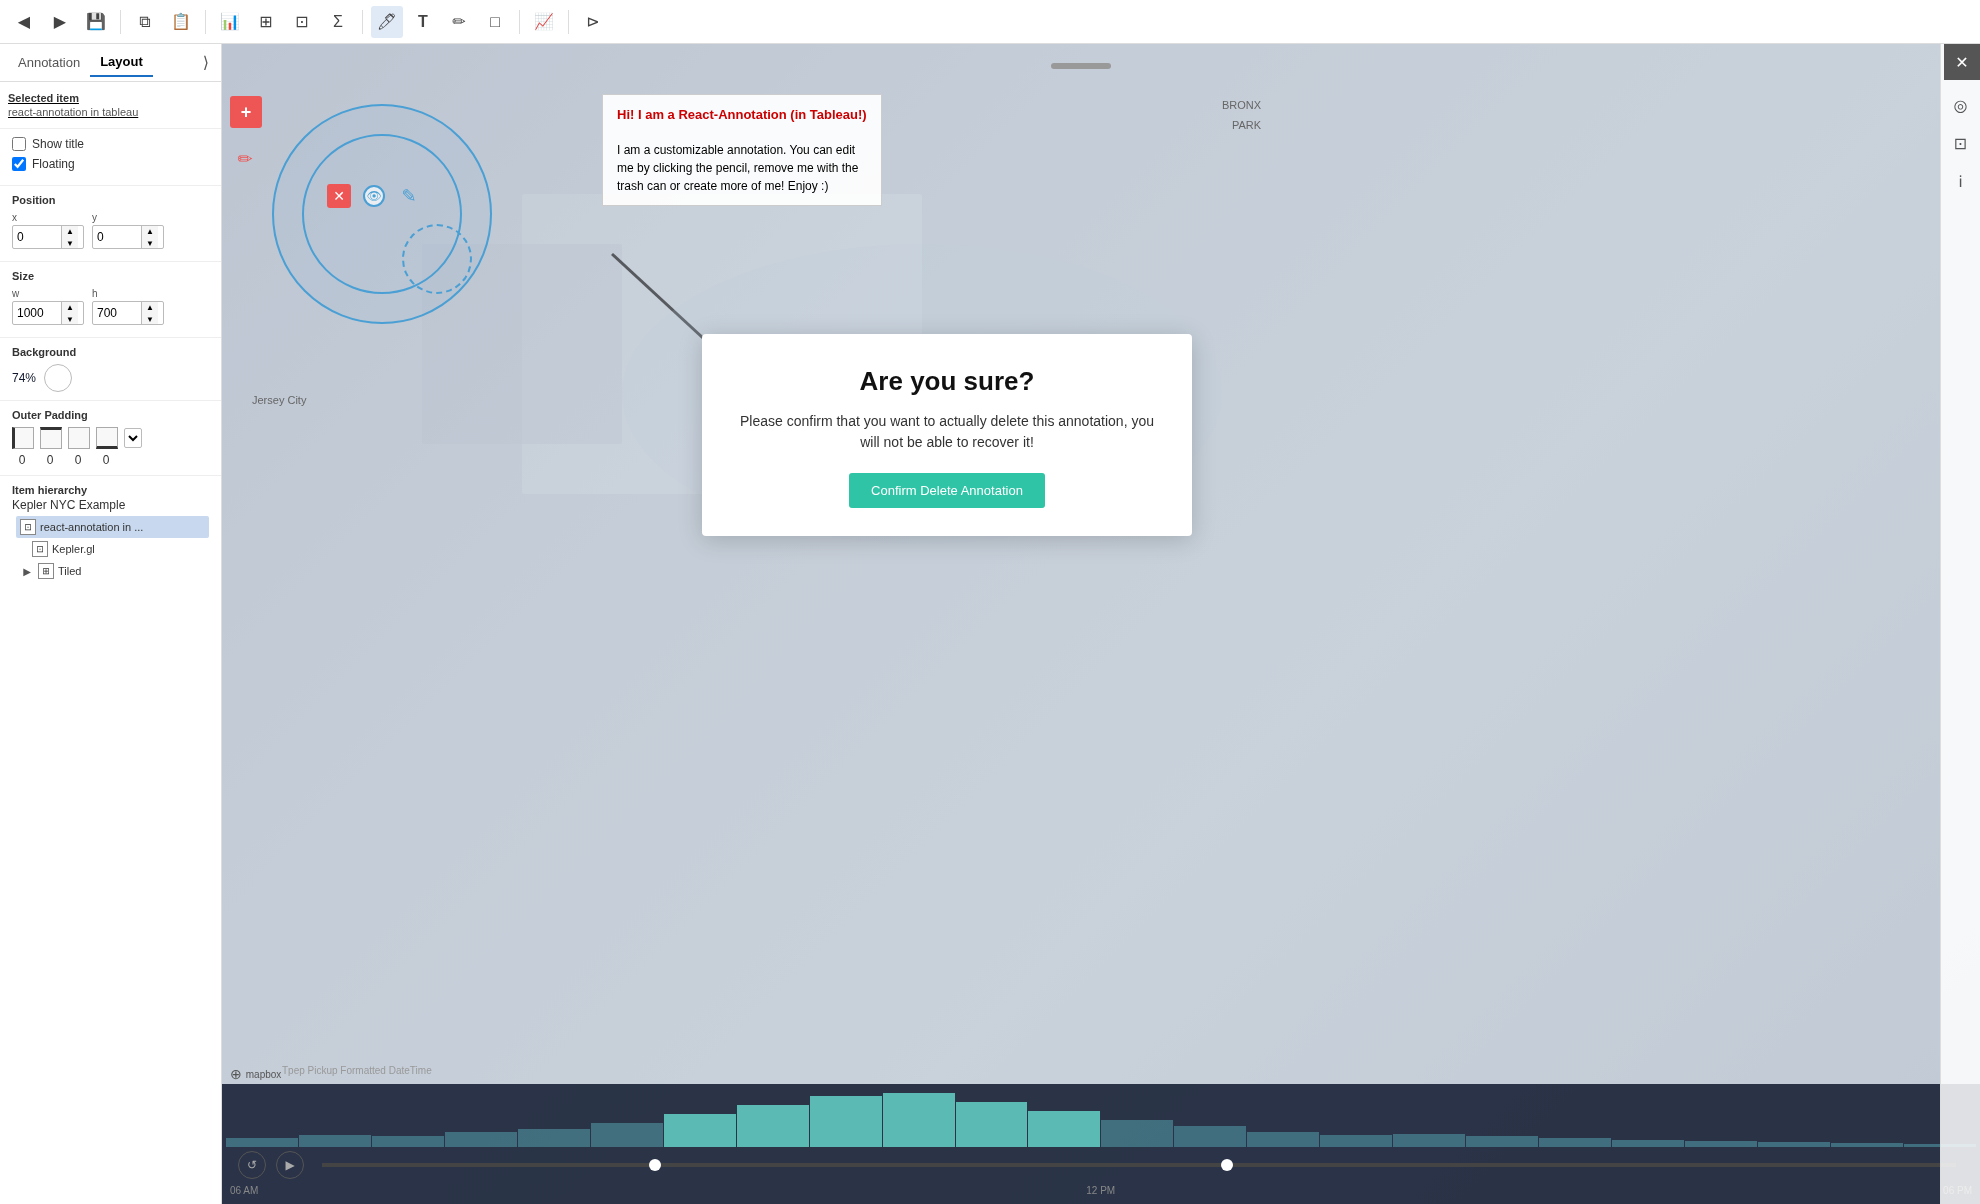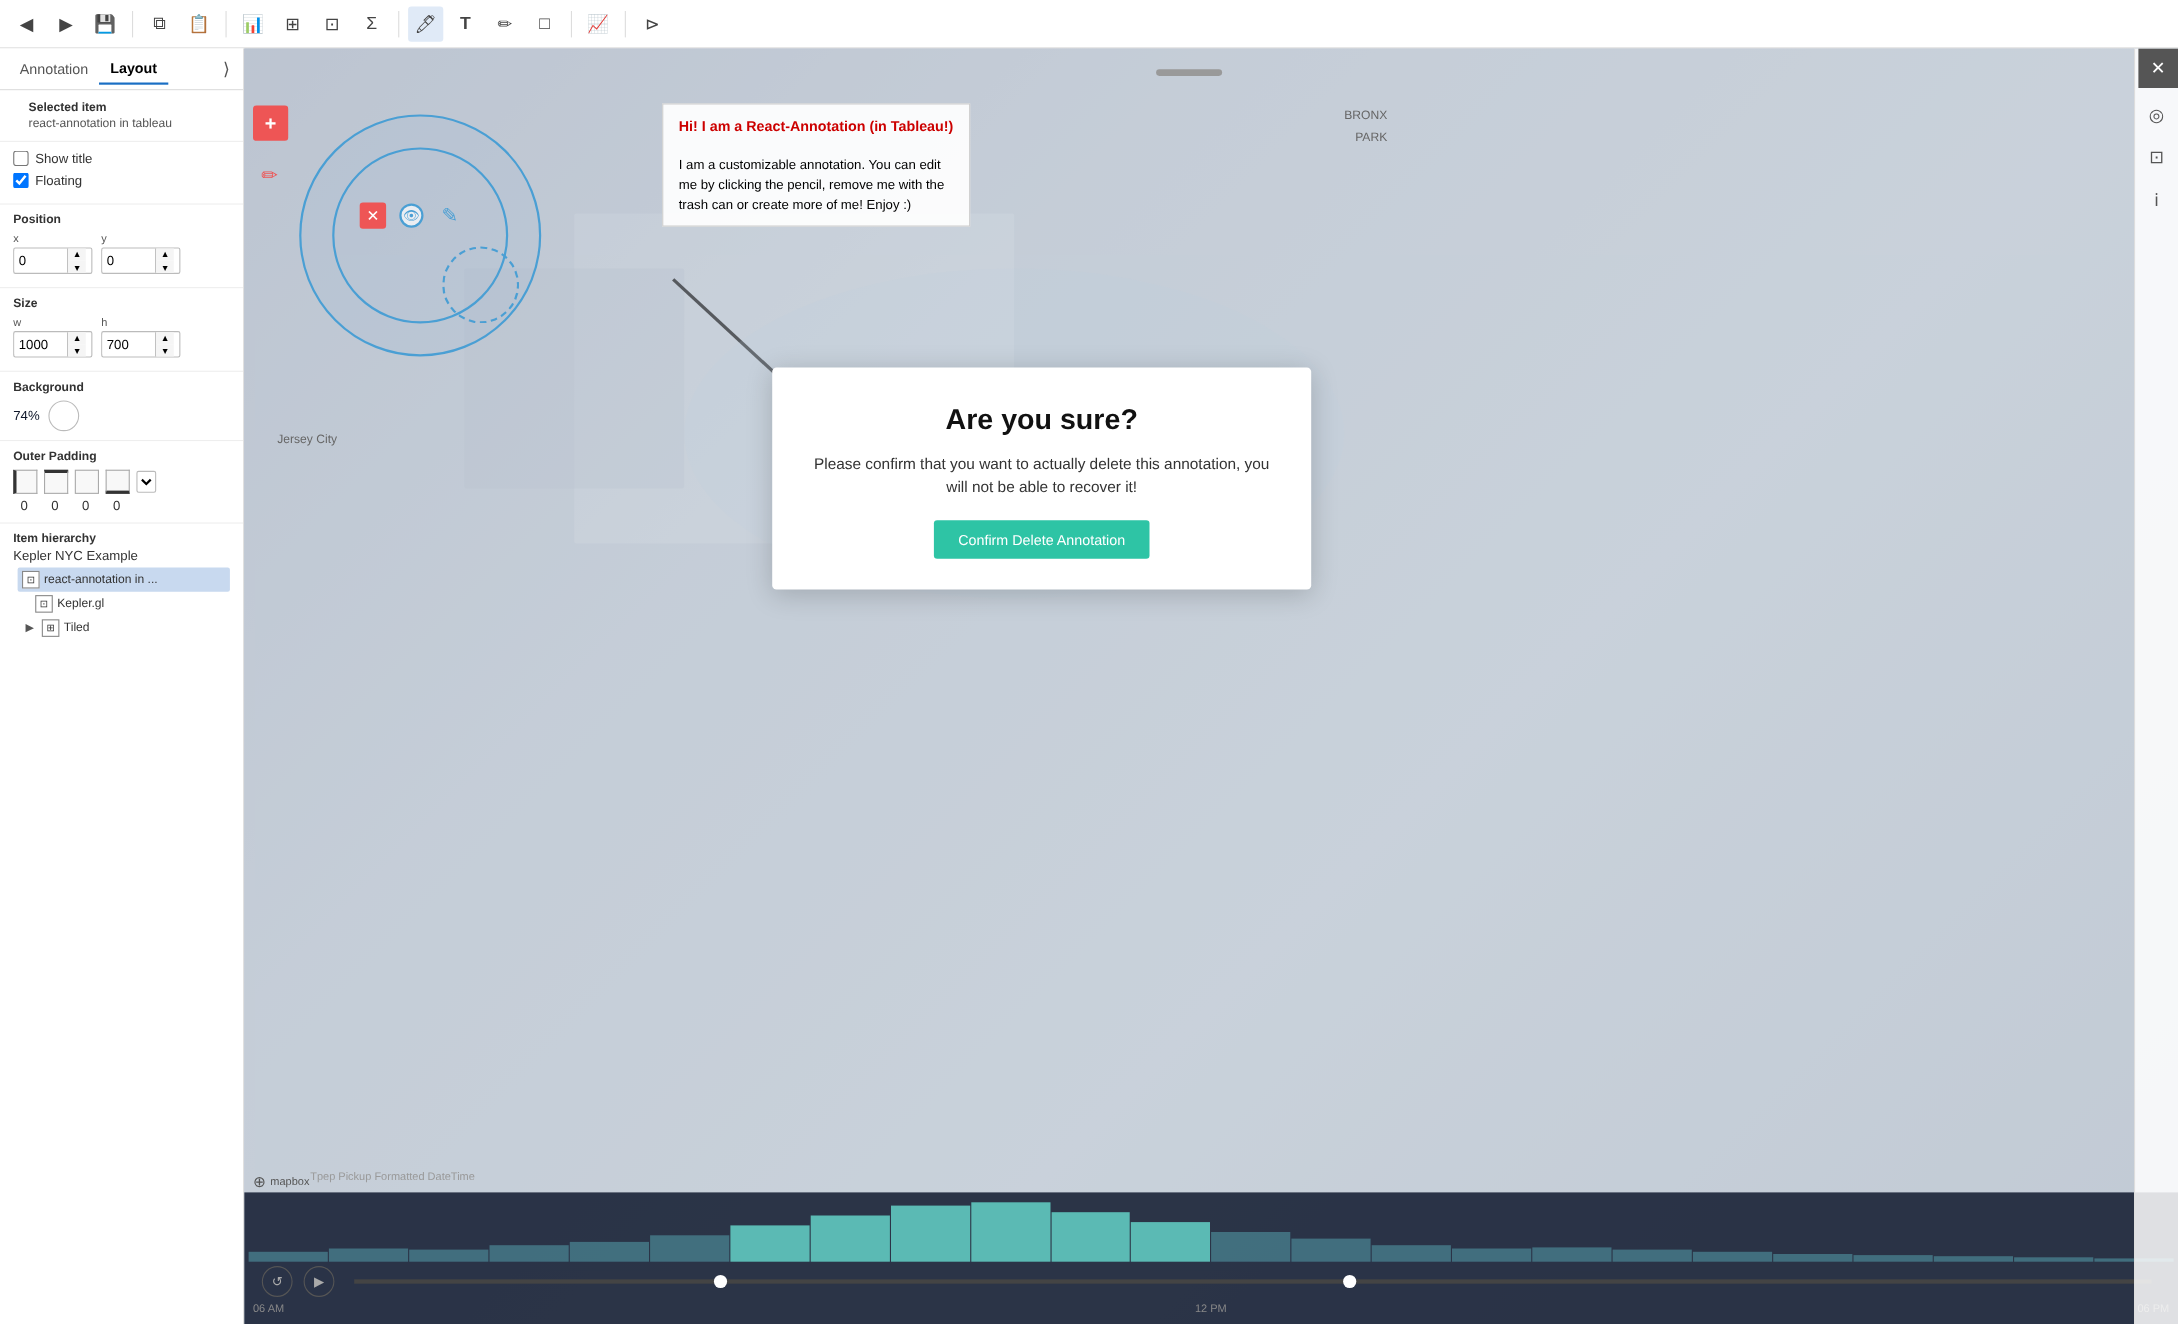--- a/index.html
+++ b/index.html
@@ -69,22 +69,23 @@
       background: transparent;
       border: none;
       cursor: pointer;
       font-size: 16px;
       color: #555;
       padding: 2px 4px;
     }
 
     
     .selected-item-section {
-      padding: 10px 26px;
+      padding: 10px 8px;
       border-bottom: 1px solid #eee;
+      text-decoration: underline;
     }
     .selected-item-label {
       font-size: 11px;
       font-weight: 700;
       color: #333;
       margin-bottom: 2px;
     }
     .selected-item-name {
       font-size: 11px;
       color: #555;

